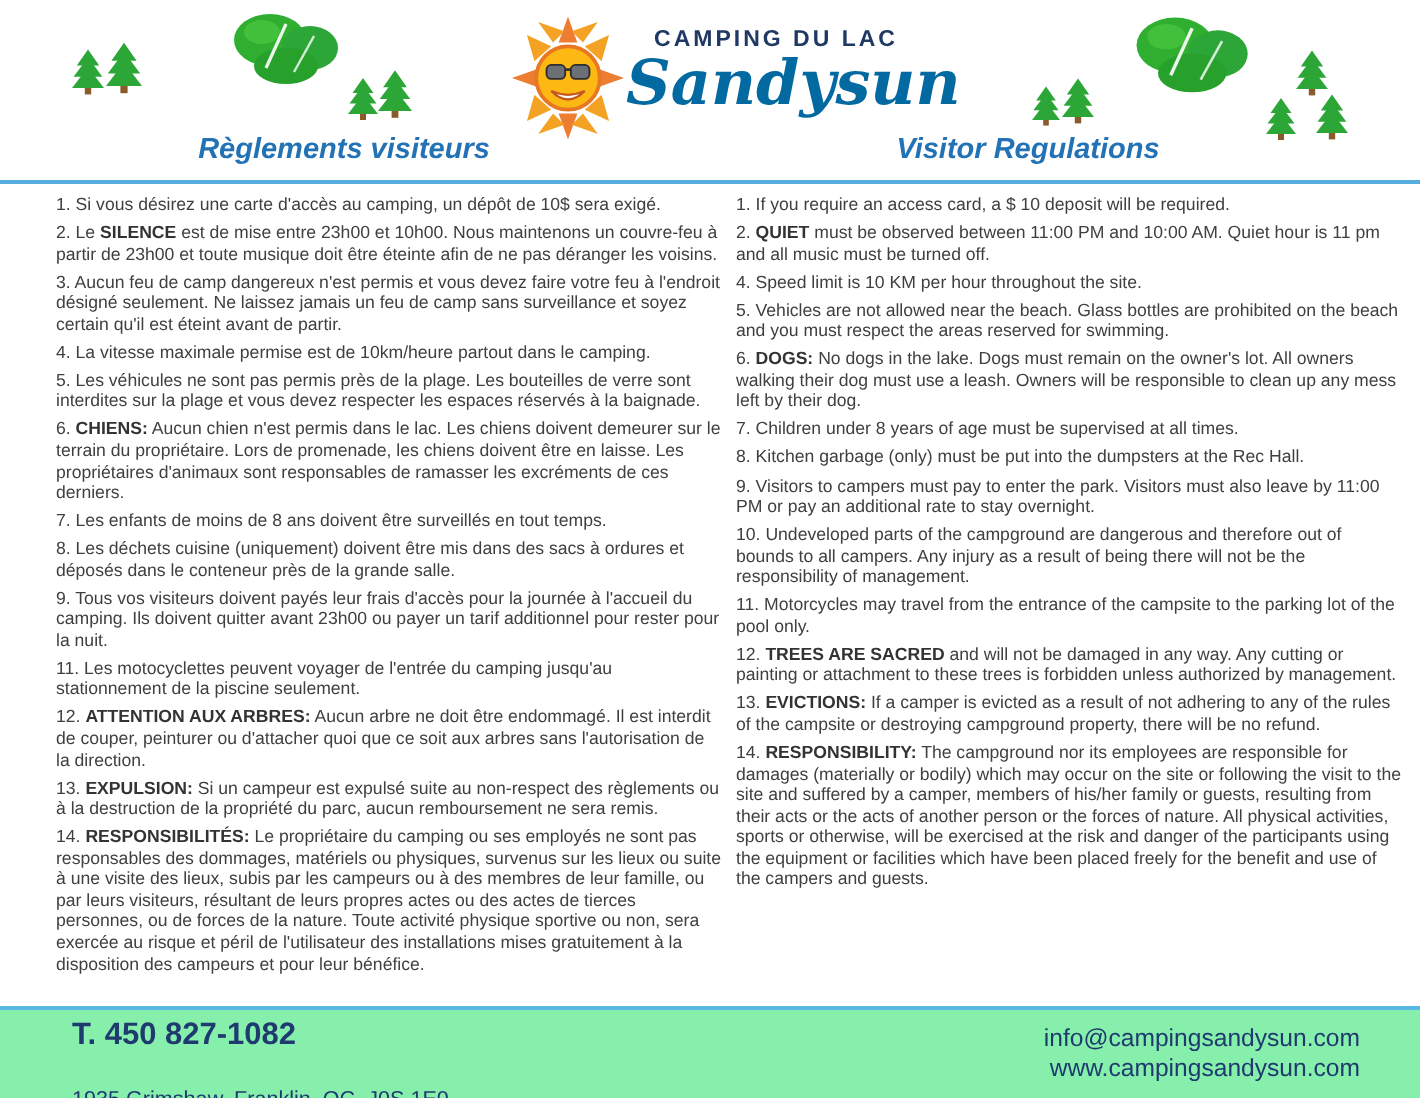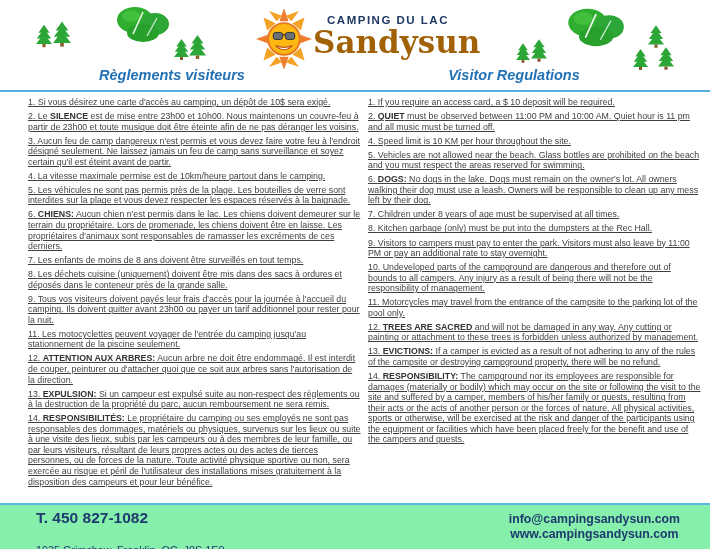--- a/index.html
+++ b/index.html
@@ -4,41 +4,41 @@
 <style>
   html,body{margin:0;padding:0;}
   body{width:710px;height:549px;background:#ffffff;font-family:"Liberation Sans",sans-serif;overflow:hidden;}
   .page{position:relative;width:710px;height:549px;background:#fff;}
 
   
   .header{position:absolute;top:0;left:0;width:624px;height:92px;}
   .deco{position:absolute;}
   .brand{position:absolute;left:313px;top:14px;width:150px;text-align:center;}
   .brand-top{font-size:11.5px;font-weight:bold;letter-spacing:1.5px;color:#1f3864;white-space:nowrap;}
-  .brand-name{font-family:"DejaVu Serif",serif;font-weight:bold;font-size:31px;color:#a16207;margin-top:-2px;white-space:nowrap;}
+  .brand-name{font-family:"DejaVu Serif",serif;font-style:italic;font-weight:bold;font-size:31px;color:#0369a1;margin-top:-2px;white-space:nowrap;}
   .col-title{position:absolute;top:67px;font-size:14.5px;font-style:italic;font-weight:600;color:#2272b5;text-align:center;width:300px;}
   .title-fr{left:22px;}
   .title-en{left:364px;}
   .header-rule{position:absolute;top:90px;left:0;width:710px;height:2px;background:#58ade0;}
 
   
   .col{position:absolute;top:97px;width:333px;color:#3f3f3f;}
   .col-fr{left:28px;}
   .col-en{left:368px;}
-  .rule{margin:0 0 3.5px 0;font-size:8.8px;line-height:1.2;text-decoration:underline;}
+  .rule{margin:0 0 3.5px 0;font-size:8.8px;line-height:1.2;}
   .rule b{color:#333;}
   .rule .num{color:#3f3f3f;}
 
   
   .footer{position:absolute;left:0;top:503px;width:710px;height:46px;background:#86efac;border-top:2px solid #59b7e4;box-sizing:border-box;}
   .footer-left{position:absolute;left:36px;top:4px;color:#1e3a6e;}
   .footer-phone{font-size:15.5px;font-weight:bold;line-height:1.15;}
   .footer-address{font-size:10.8px;font-weight:normal;line-height:1.3;margin-top:16px;}
   .footer-right{position:absolute;right:30px;top:7px;text-align:right;color:#1e3a6e;}
-  .footer-email,.footer-web{font-size:12.3px;font-weight:bold;line-height:1.25;text-align:center;}
+  .footer-email,.footer-web{font-size:12.3px;font-weight:normal;line-height:1.25;}
 </style>
 </head>
 <body>
 
 <div class="page">
 
   <div class="header">
 
     <svg style="position:absolute;left:0;top:0;width:0;height:0;" aria-hidden="true">
       <defs>

